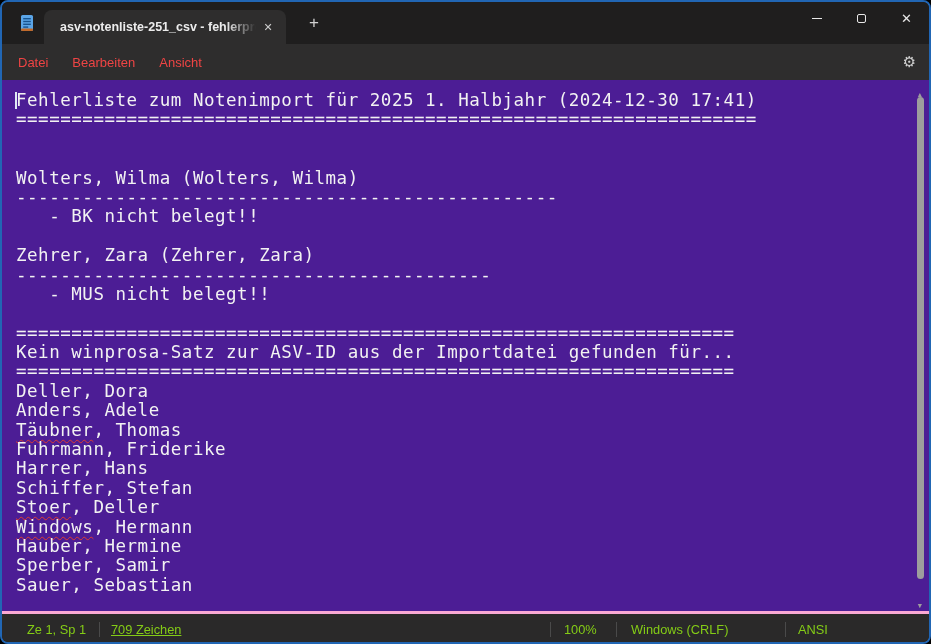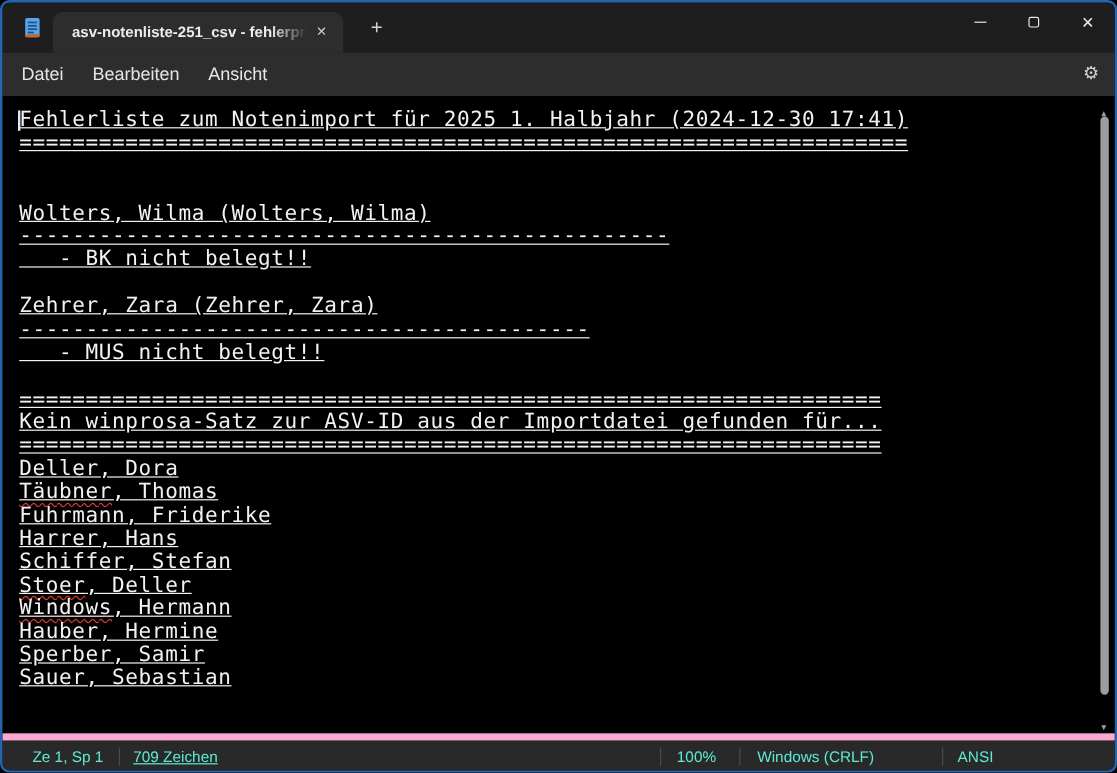--- a/index.html
+++ b/index.html
@@ -24,44 +24,44 @@
   }
   .tab-close { width:20px; height:20px; line-height:20px; text-align:center; color:#cdcdcd; font-size:11px; border-radius:4px; }
   .new-tab { position:absolute; left:299px; top:9px; width:26px; height:26px; line-height:24px; text-align:center; color:#d2d2d2; font-size:17px; font-weight:400; border-radius:5px; }
   .win-controls { position:absolute; right:0; top:0; display:flex; }
   .win-btn { width:45px; height:33px; display:flex; align-items:center; justify-content:center; color:#e8e8e8; }
   .glyph-min { display:block; width:10px; border-top:1px solid #e8e8e8; }
   .glyph-max { display:block; width:9px; height:9px; border:1px solid #e8e8e8; border-radius:2px; }
   .glyph-close { font-size:13px; font-weight:400; }
   
   .menubar { position:relative; height:36px; background:#2e2d2d; display:flex; align-items:center; padding-left:4px; }
-  .menu-item { padding:6px 12px; font-size:15px; color:#e5e5e5; border-radius:5px; }
+  .menu-item { padding:6px 12px; font-size:13px; color:#ef4444; border-radius:5px; }
   .gear { position:absolute; right:13px; top:9px; font-size:15px; color:#cfcfcf; line-height:18px; }
   
   .editor {
-    position:relative; height:531px; background:#000000; overflow:hidden;
+    position:relative; height:531px; background:#4c1d95; overflow:hidden;
     padding:11px 26px 0 14px;
     font-family:"DejaVu Sans Mono","Liberation Mono",monospace;
-    font-size:17.5px; line-height:19.4px; letter-spacing:0.52px; color:#f2f2f2;text-decoration:underline;
+    font-size:17.5px; line-height:19.4px; letter-spacing:0.52px; color:#f2f2f2;
   }
   .line { white-space:pre; height:19.4px; }
   .squiggle {
     text-decoration:underline wavy #dd3b32;
     text-decoration-thickness:1px; text-underline-offset:3px; text-decoration-skip-ink:none;
   }
   .caret { position:absolute; left:13px; top:12px; width:1.5px; height:17px; background:#dfe9f5; }
   
   .sb-arrow { position:absolute; right:3px; width:12px; text-align:center; color:#9d9d9d; font-size:7px; }
   .sb-up { top:6px; }
   .sb-down { top:517px; }
   .sb-thumb { position:absolute; right:5px; top:17px; width:7px; height:482px; background:#9d9d9d; border-radius:4px; }
   
   .statusbar {
-    height:33px; background:#2a2929; border-top:6px solid #f9a8d4;
-    display:flex; align-items:center; font-size:12.8px; color:#5eead4;
+    height:33px; background:#2a2929; border-top:3px solid #f9a8d4;
+    display:flex; align-items:center; font-size:12.8px; color:#84cc16;
   }
   .sb-sep { width:1px; height:15px; background:#4a4a4a; flex:0 0 auto; }
   .cell { flex:0 0 auto; }
   .cell-pos   { width:97px;  padding-left:25px; }
   .cell-chars { padding-left:11px;text-decoration:underline; }
   .spacer { flex:1 1 auto; }
   .cell-zoom { width:65px; padding-left:13px; }
   .cell-eol  { width:168px; padding-left:14px; }
   .cell-enc  { width:143px; padding-left:12px; }
 </style>
@@ -116,20 +116,21 @@
         <div class="line"><span>   - BK nicht belegt!!</span></div>
         <div class="line"><span></span></div>
         <div class="line"><span>Zehrer, Zara (Zehrer, Zara)</span></div>
         <div class="line"><span>-------------------------------------------</span></div>
         <div class="line"><span>   - MUS nicht belegt!!</span></div>
         <div class="line"><span></span></div>
         <div class="line"><span>=================================================================</span></div>
         <div class="line"><span>Kein winprosa-Satz zur ASV-ID aus der Importdatei gefunden für...</span></div>
         <div class="line"><span>=================================================================</span></div>
         <div class="line"><span>Deller, Dora</span></div>
+        <div class="line"><span>Anders, Adele</span></div>
         <div class="line"><span class="squiggle">Täubner</span><span>, Thomas</span></div>
         <div class="line"><span>Fuhrmann, Friderike</span></div>
         <div class="line"><span>Harrer, Hans</span></div>
         <div class="line"><span>Schiffer, Stefan</span></div>
         <div class="line"><span class="squiggle">Stoer</span><span>, Deller</span></div>
         <div class="line"><span class="squiggle">Windows</span><span>, Hermann</span></div>
         <div class="line"><span>Hauber, Hermine</span></div>
         <div class="line"><span>Sperber, Samir</span></div>
         <div class="line"><span>Sauer, Sebastian</span></div>
       </div>

